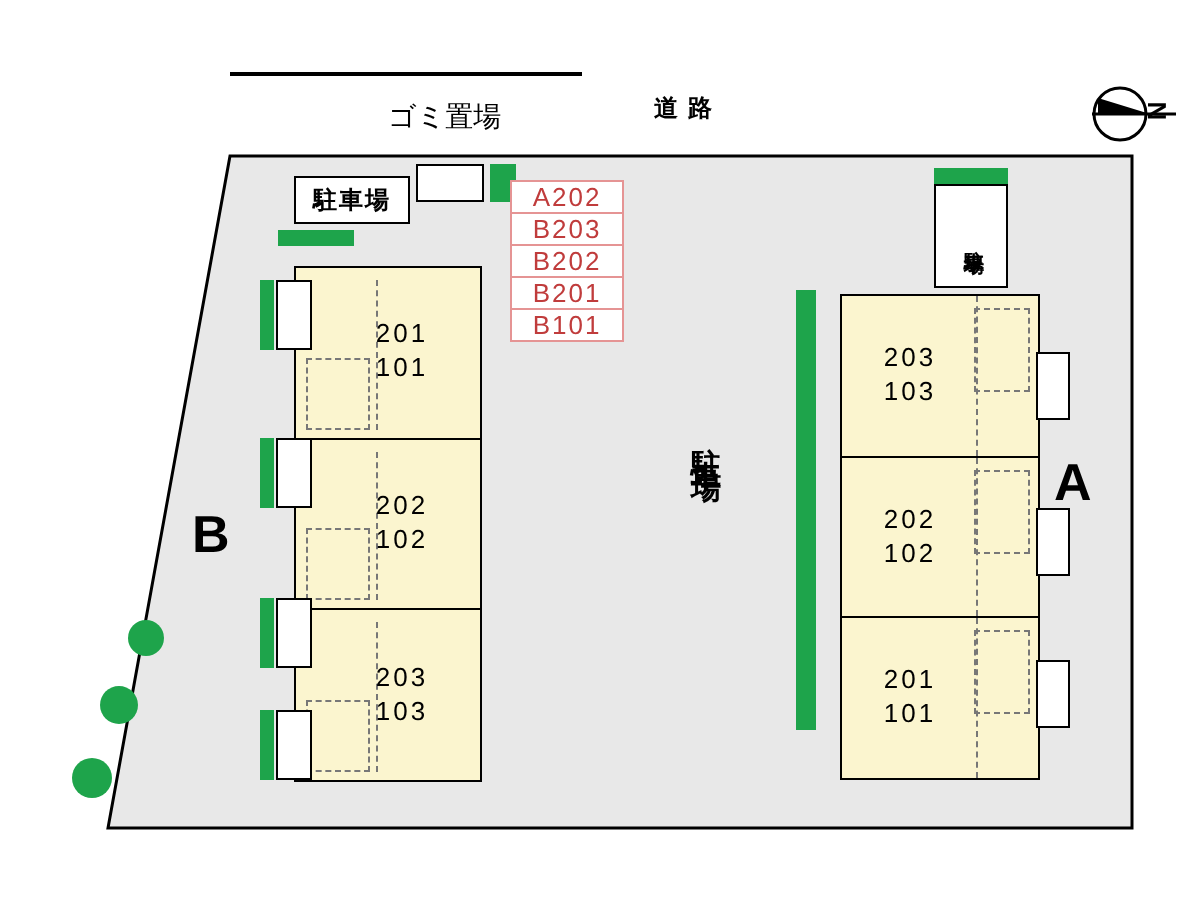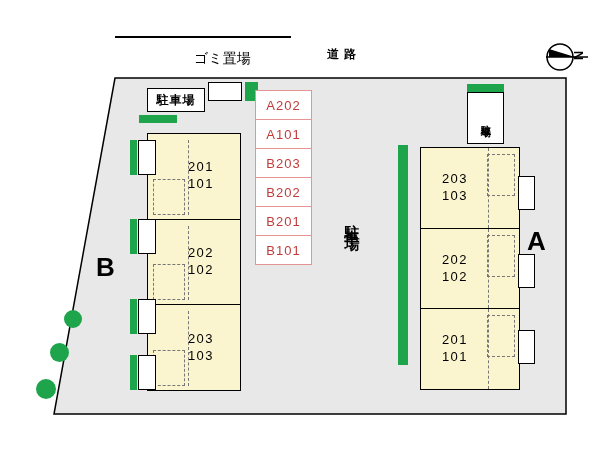--- a/index.html
+++ b/index.html
@@ -26,21 +26,21 @@
   #pbox-left{position:absolute;left:147px;top:88px;width:58px;height:24px;background:#fff;
              border:1.5px solid #000;box-sizing:border-box;display:flex;align-items:center;
              justify-content:center;font-size:12px;font-weight:bold;letter-spacing:1px;}
   #gbar-topleft{position:absolute;left:139px;top:115px;width:38px;height:8px;background:var(--green);}
   #garbage-box{position:absolute;left:208px;top:82px;width:34px;height:19px;background:#fff;
                border:1.5px solid #000;box-sizing:border-box;}
   #gsq-garbage{position:absolute;left:245px;top:82px;width:13px;height:19px;background:var(--green);}
   
   #pcol-center{position:absolute;left:255px;top:90px;width:57px;}
   #pcol-right{position:absolute;left:407px;top:85px;width:57px;}
-  .pcell{box-sizing:border-box;height:30px;margin-top:-1px;background:#fff;
+  .pcell{box-sizing:border-box;height:17px;margin-top:-1px;background:#fff;
          border:1px solid var(--parking_border);color:var(--parking_text);
          display:flex;align-items:center;justify-content:center;font-size:13px;letter-spacing:1px;}
   .pcell:first-child{margin-top:0;}
   #pcol-right .pcell{height:27px;}
   #plabel-center{position:absolute;left:342px;top:212px;writing-mode:vertical-rl;
                  text-orientation:upright;font-size:15px;font-weight:bold;letter-spacing:6px;}
   #gbar-right{position:absolute;left:467px;top:84px;width:37px;height:8px;background:var(--green);}
   #pbox-right{position:absolute;left:467px;top:92px;width:37px;height:52px;background:#fff;
               border:1.5px solid #000;box-sizing:border-box;display:flex;align-items:center;justify-content:center;}
   #pbox-right .vtext{writing-mode:vertical-rl;text-orientation:upright;font-size:10px;
@@ -107,21 +107,20 @@
   </svg>
 
   <div id="pbox-left">駐車場</div>
   <div id="gbar-topleft"></div>
 
   <div id="garbage-box"></div>
   <div id="gsq-garbage"></div>
 
   <div id="pcol-center">
     <div class="pcell">A202</div>
-    <div class="pcell">A101</div>
     <div class="pcell">B203</div>
     <div class="pcell">B202</div>
     <div class="pcell">B201</div>
     <div class="pcell">B101</div>
   </div>
 
   <div id="plabel-center">駐車場</div>
 
   <div id="gbar-right"></div>
   <div id="pbox-right">

